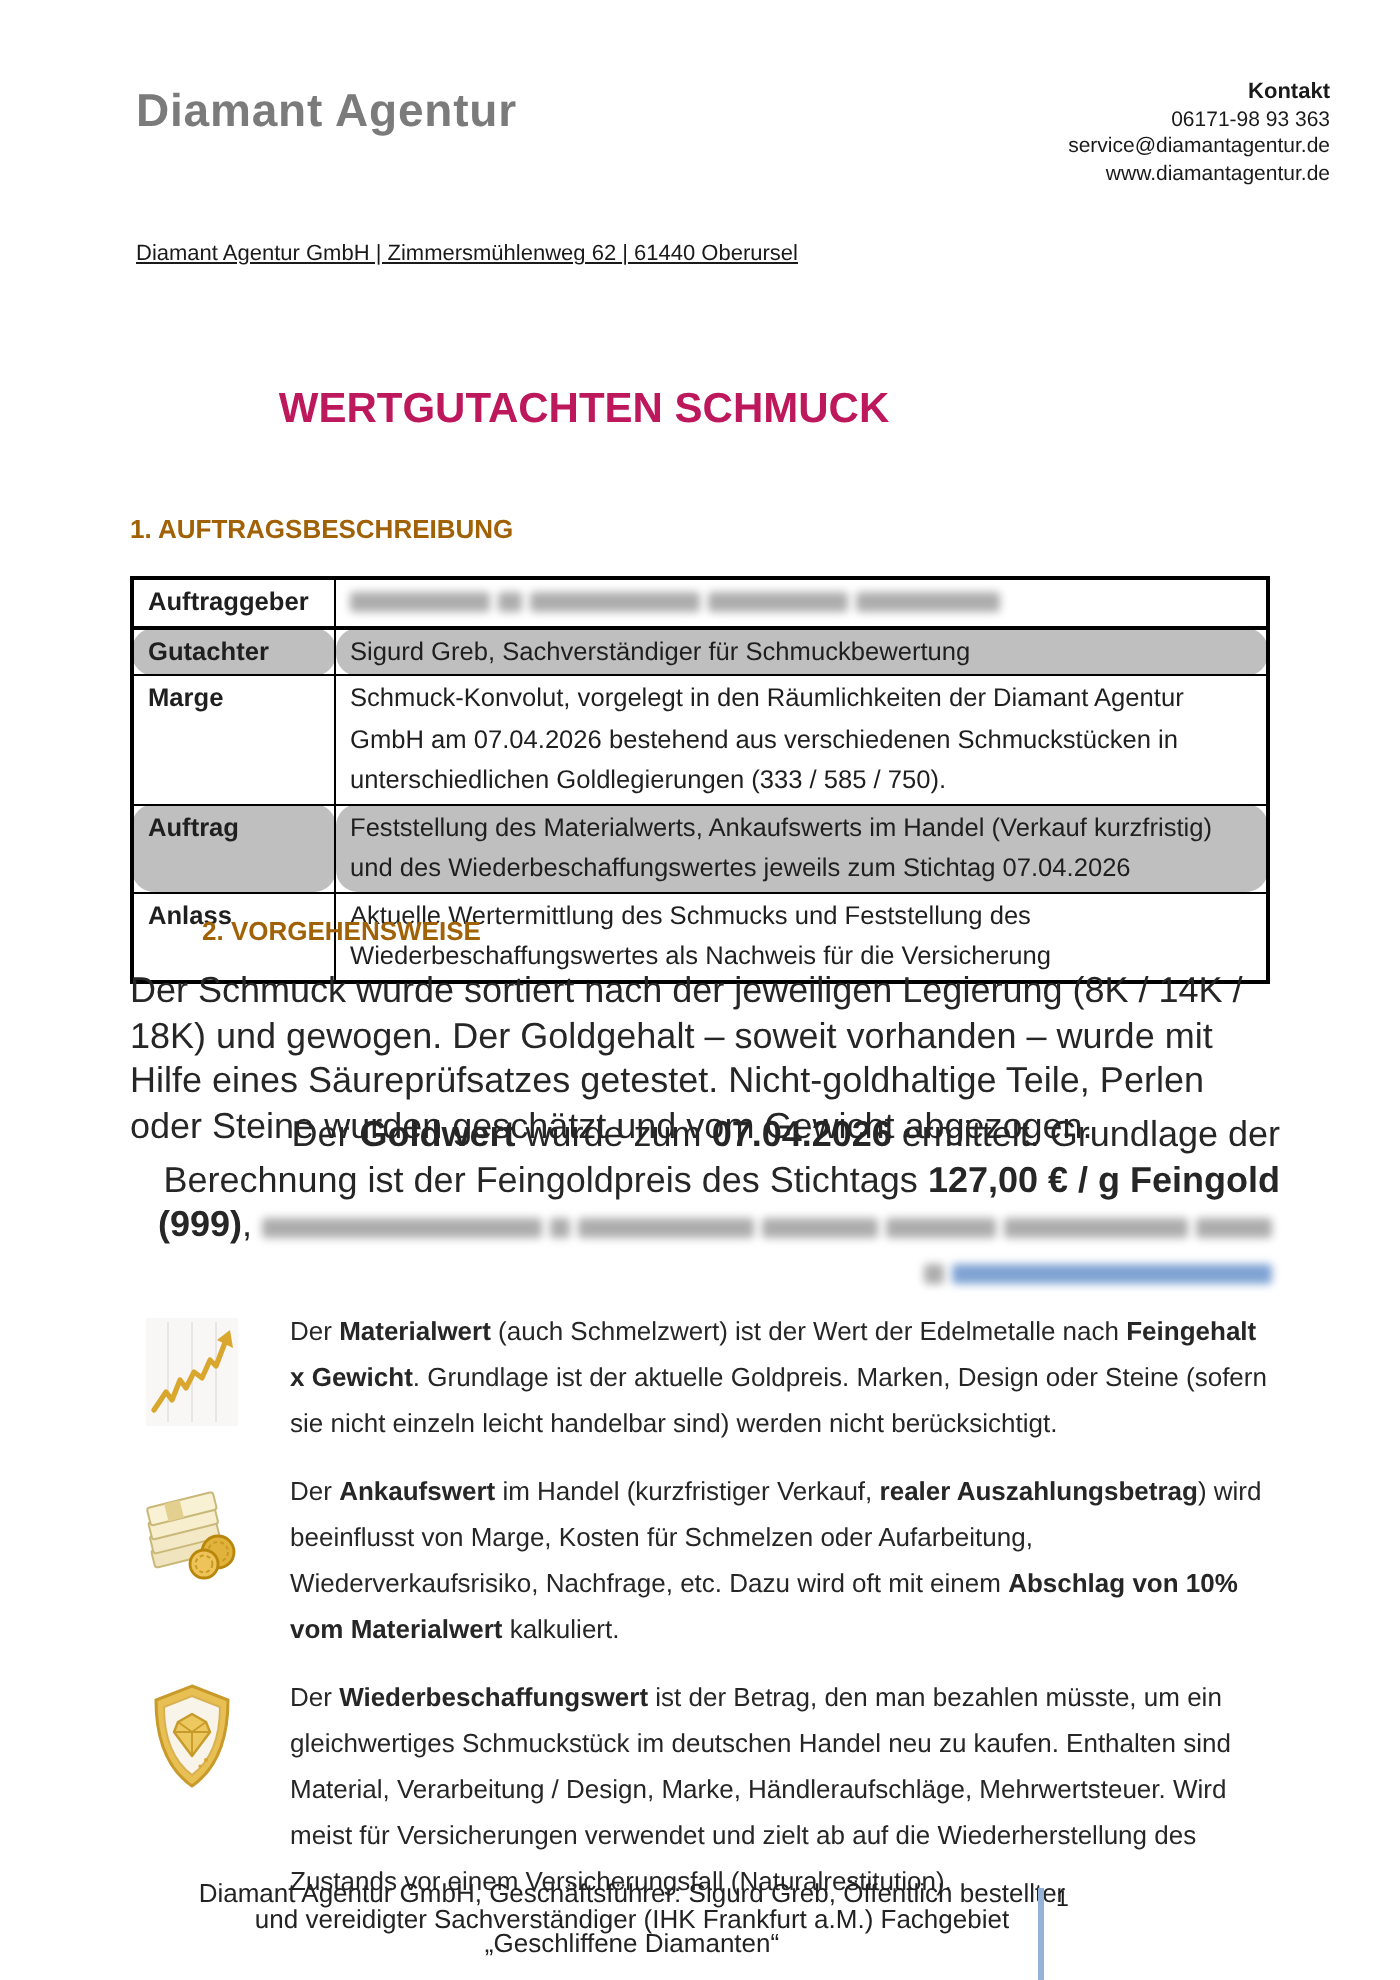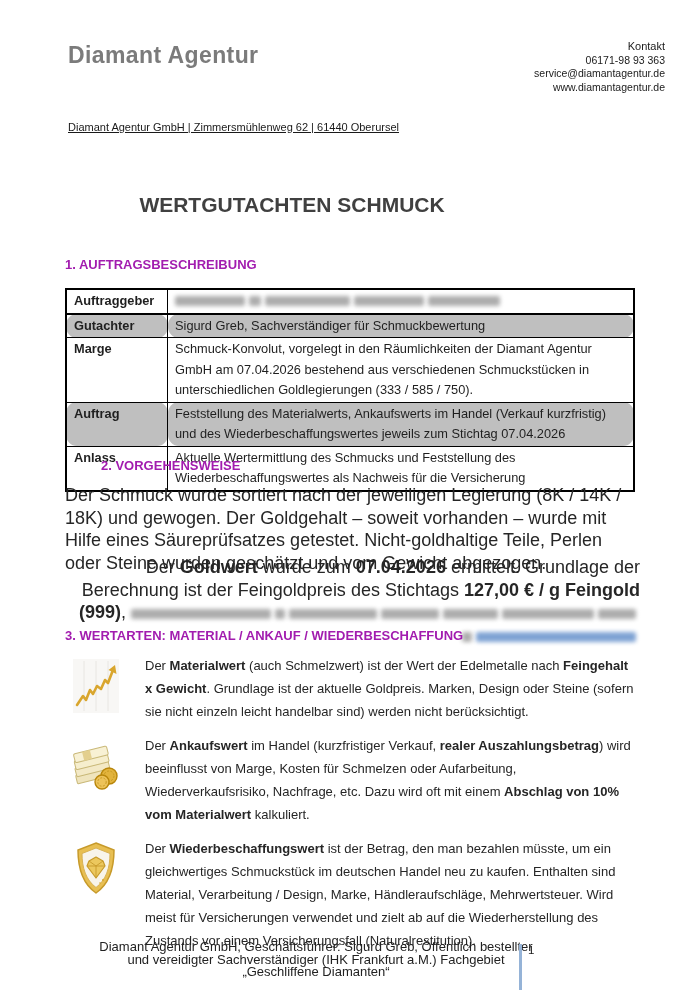--- a/index.html
+++ b/index.html
@@ -4,25 +4,25 @@
 <style>
   html,body{margin:0;padding:0;background:#ffffff;}
   .page{
     position:relative;width:700px;height:990px;background:#ffffff;
     font-family:"Liberation Sans",sans-serif;color:#1f1f1f;overflow:hidden;padding-left:30px;
   }
   .abs{position:absolute;}
   
   .logo{left:68px;top:42px;font-size:23px;font-weight:700;color:#7b7b7b;letter-spacing:.4px;}
   .contact{right:65px;top:40px;text-align:right;font-size:10.5px;line-height:13.5px;color:#1a1a1a;}
-  .contact .kontakt{font-weight:400;font-size:11px;}
+  .contact .kontakt{font-weight:700;font-size:11px;}
   .address{left:68px;top:121px;font-size:11px;color:#1a1a1a;text-decoration:underline;}
   
-  .title{left:0;top:193px;width:584px;text-align:center;font-size:21px;font-weight:700;color:#404040;}
-  .heading{font-size:13px;font-weight:700;color:#a21caf;}
+  .title{left:0;top:193px;width:584px;text-align:center;font-size:21px;font-weight:700;color:#be185d;}
+  .heading{font-size:13px;font-weight:700;color:#a16207;}
   .h1{left:65px;top:257px;}
   .h2{left:65px;top:458px;margin-left:36px;}
   .h3{left:65px;top:628px;}
   
   .doc-table{left:65px;top:288px;width:570px;border-collapse:collapse;font-size:12.8px;line-height:20.5px;color:#1f1f1f;}
   .doc-table td{border:1px solid #000;padding:1px 7px;vertical-align:top;margin-top:20px;}
   .doc-table{border:2px solid #000;}
   .doc-table tr:first-child td{border-bottom-width:2px;}
   .doc-table td.lbl{width:86px;font-weight:700;}
   .doc-table tr.shaded td{background:#bfbfbf;border-radius:11px;}
@@ -85,21 +85,20 @@
       <td class="lbl">Anlass</td>
       <td><span>Aktuelle Wertermittlung des Schmucks und Feststellung des Wiederbeschaffungswertes als Nachweis für die Versicherung</span></td>
     </tr>
   </tbody>
     </table>
 
   <div class="abs heading h2">2. VORGEHENSWEISE</div>
   <div class="abs para p1"><span>Der Schmuck wurde sortiert nach der jeweiligen Legierung (8K / 14K / 18K) und gewogen. Der Goldgehalt – soweit vorhanden – wurde mit Hilfe eines Säureprüfsatzes getestet. Nicht-goldhaltige Teile, Perlen oder Steine wurden geschätzt und vom Gewicht abgezogen.</span></div>
   <div class="abs para p2"><span>Der </span><span class="b">Goldwert</span><span> wurde zum </span><span class="b">07.04.2026</span><span> ermittelt. Grundlage der Berechnung ist der Feingoldpreis des Stichtags </span><span class="b">127,00 € / g Feingold (999)</span><span>, </span><span class="redact" style="width: 140px;"></span><span class="redact" style="width: 10px;"></span><span class="redact" style="width: 88px;"></span><span class="redact" style="width: 58px;"></span><span class="redact" style="width: 55px;"></span><span class="redact" style="width: 92px;"></span><span class="redact" style="width: 38px;"></span><span class="redact" style="width: 10px;"></span><span class="redact redact-link" style="width: 160px;"></span></div>
 
-  <div class="abs heading h3">3. WERTARTEN: MATERIAL / ANKAUF / WIEDERBESCHAFFUNG</div>
 
   <div class="abs items">
 
     <div class="item">
       <div class="item-icon">
         <svg width="48" height="58" viewBox="0 0 48 58">
           <rect x="1" y="2" width="46" height="54" fill="#f8f7f5"></rect>
           <line x1="12" y1="4" x2="12" y2="54" stroke="#e8e6e2" stroke-width="1"></line>
           <line x1="24" y1="4" x2="24" y2="54" stroke="#e8e6e2" stroke-width="1"></line>
           <line x1="36" y1="4" x2="36" y2="54" stroke="#e8e6e2" stroke-width="1"></line>

